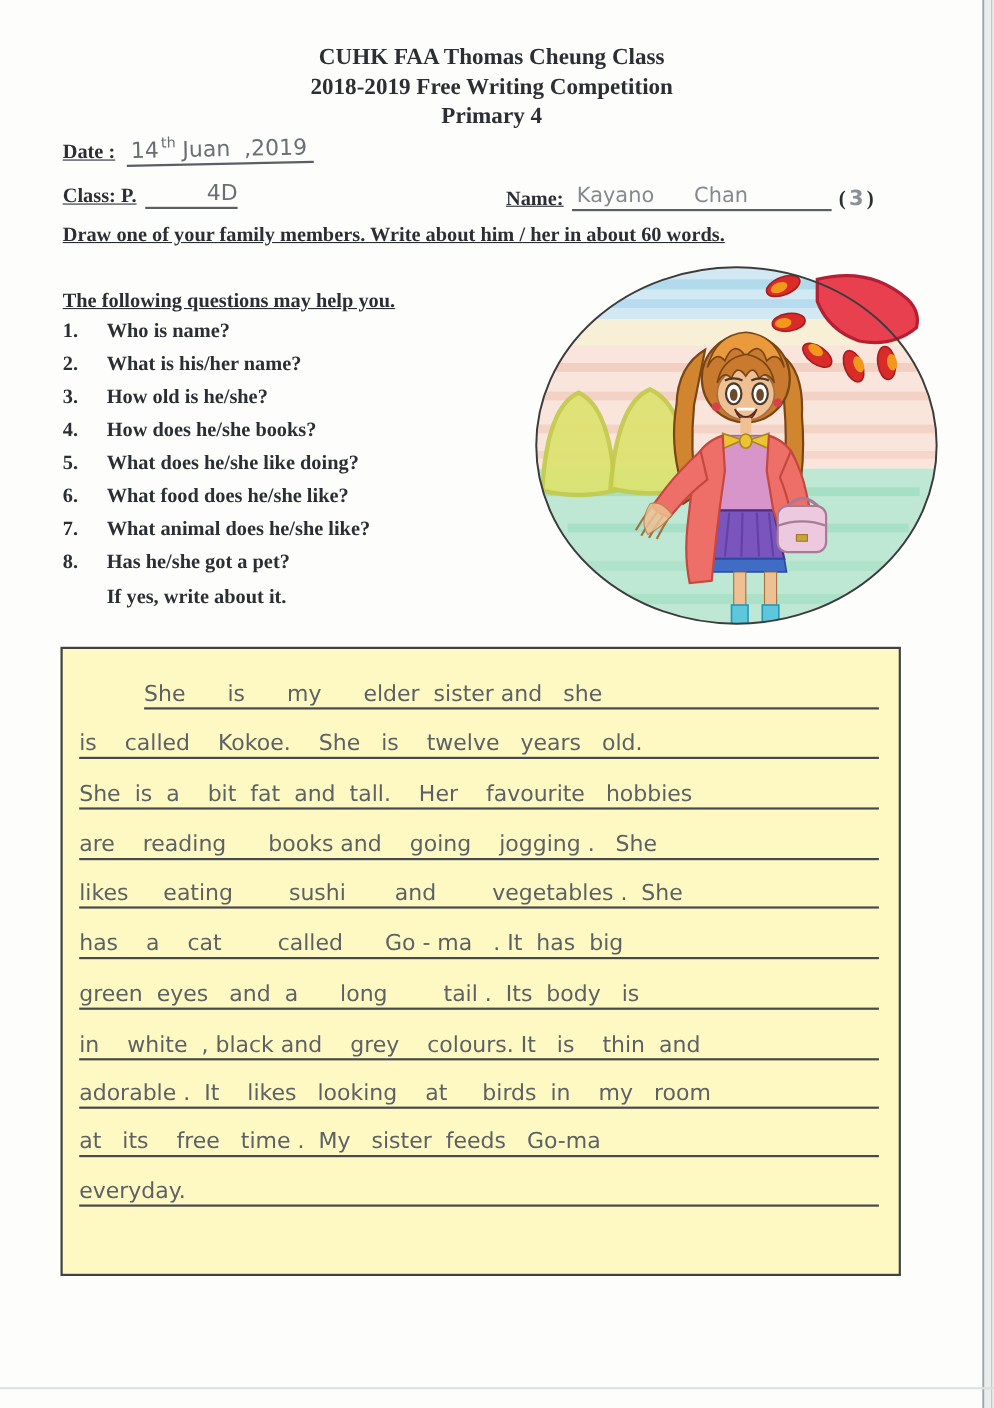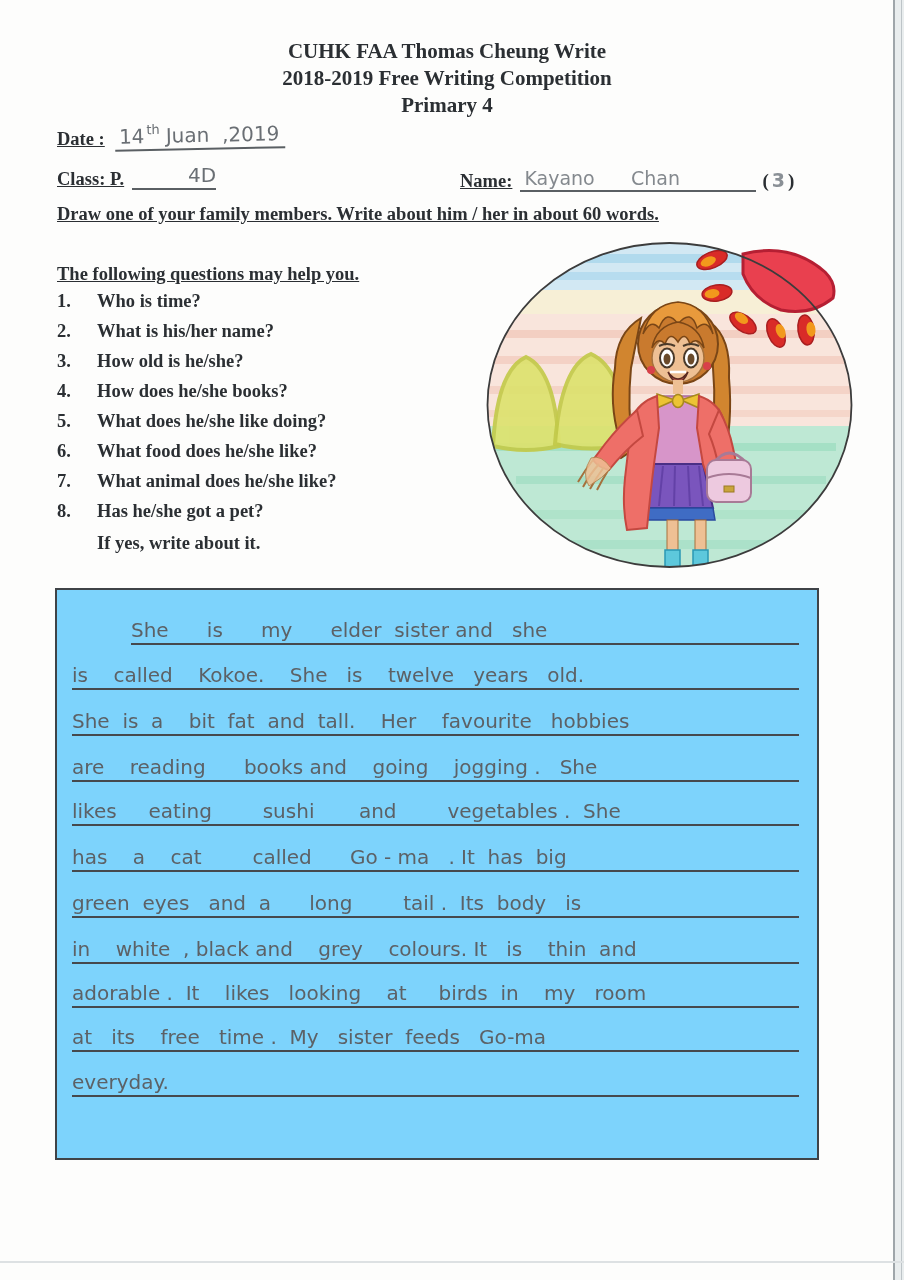--- a/index.html
+++ b/index.html
@@ -30,40 +30,40 @@
   .name-num .hand{color:#8a9096;font-size:19px;}
   .instruction{left:57px;top:204px;width:810px;}
   .q-intro{left:57px;top:264px;}
   .q-item{left:57px;width:430px;height:30px;display:flex;}
   .q-num{width:40px;font-weight:bold;font-size:18.5px;}
   .q-text{font-weight:bold;font-size:18.5px;}
   .q-cont{left:97px;font-weight:bold;font-size:18.5px;}
   
   .drawing{left:481px;top:238px;width:385px;height:335px;}
   
-  .writing-box{left:55px;top:588px;width:760px;height:568px;border:2px solid #3f4347;background:#7dd3fc;}
+  .writing-box{left:55px;top:588px;width:760px;height:568px;border:2px solid #3f4347;background:#fef9c3;}
   .essay-line{
     position:absolute;left:15px;width:727px;height:34px;
     border-bottom:2px solid #46494d;
     display:flex;align-items:flex-end;
     font-family:"DejaVu Sans",sans-serif;font-size:20px;color:#5c6166;
     white-space:pre;overflow:visible;line-height:1;padding-bottom:3px;box-sizing:border-box;
   }
   .essay-line.first{left:74px;width:668px;}
 </style>
 </head>
 <body>
 
 <div class="abs scan-edge-right"></div>
 <div class="abs scan-edge-right2"></div>
 <div class="abs scan-edge-right3"></div>
 <div class="abs scan-edge-bottom"></div>
 
 <div class="abs header">
-  <div>CUHK FAA Thomas Cheung Write</div>
+  <div>CUHK FAA Thomas Cheung Class</div>
   <div>2018-2019 Free Writing Competition</div>
   <div>Primary 4</div>
 </div>
 
 <div class="abs row date-row">
   <span class="printed">Date :</span>
   <span class="hand uline date-val"><span>14</span><span class="sup">th</span><span>Juan</span>&nbsp;&nbsp;<span>,2019</span></span>
 </div>
 
 <div class="abs row class-row">
@@ -75,21 +75,21 @@
   <span class="printed">Name:</span>
   <span class="hand uline name-val" style="white-space:pre;">Kayano      Chan</span>
   <span class="name-num"><span>(</span><span class="hand">3</span><span>)</span></span>
 </div>
 
 <div class="abs instruction printed">Draw one of your family members. Write about him / her in about 60 words.</div>
 
 <div class="abs q-intro printed">The following questions may help you.</div>
 <div class="abs q-item" style="top:291px">
     <span class="q-num">1.</span>
-    <span class="q-text">Who is time?</span>
+    <span class="q-text">Who is name?</span>
   </div>
 <div class="abs q-item" style="top:321px">
     <span class="q-num">2.</span>
     <span class="q-text">What is his/her name?</span>
   </div>
 <div class="abs q-item" style="top:351px">
     <span class="q-num">3.</span>
     <span class="q-text">How old is he/she?</span>
   </div>
 <div class="abs q-item" style="top:381px">

